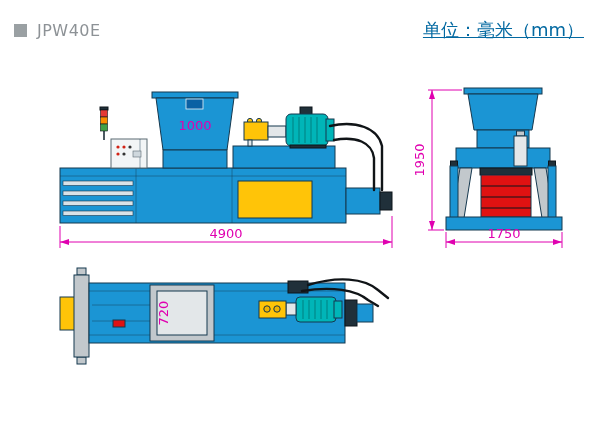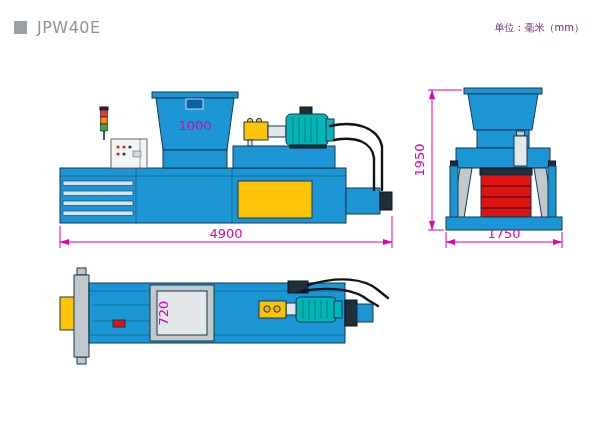--- a/index.html
+++ b/index.html
@@ -11,21 +11,21 @@
     --frame-gray:#c2c8cc;
     --title-gray:#8d9296;
     --outline-dark:#15384f;
   }
   *{margin:0;padding:0;box-sizing:border-box;}
   body{background:#e9e9e9;font-family:"DejaVu Sans","Liberation Sans",sans-serif;}
   .page{position:relative;width:600px;height:433px;background:#ffffff;overflow:hidden;}
   .hdr{position:absolute;top:18px;left:14px;right:16px;display:flex;align-items:center;text-align:right;}
   .bullet{width:13px;height:13px;background:#9aa0a3;margin-right:10px;flex:0 0 auto;}
   .title{font-size:16px;color:var(--title-gray);letter-spacing:.5px;}
-  .unit{margin-left:auto;font-size:10px;color:#701a75;}
+  .unit{margin-left:auto;font-size:18px;color:#0369a1;text-decoration:underline;}
   svg{position:absolute;top:0;left:0;}
   .blue{fill:var(--machine-blue);stroke:var(--outline-dark);}
   .yellow{fill:var(--panel-yellow);stroke:var(--outline-dark);}
   .teal{fill:var(--motor-teal);stroke:var(--outline-dark);}
   .red{fill:var(--bale-red);stroke:var(--outline-dark);}
   .gray{fill:var(--frame-gray);stroke:var(--outline-dark);}
   .lgray{fill:#e3e7e9;stroke:var(--outline-dark);}
   .slat{fill:#d9e2e7;stroke:var(--outline-dark);stroke-width:.6;}
   .white{fill:#f2f5f6;stroke:#5a6a72;}
   .dark{fill:#20303a;stroke:#0c151b;}

